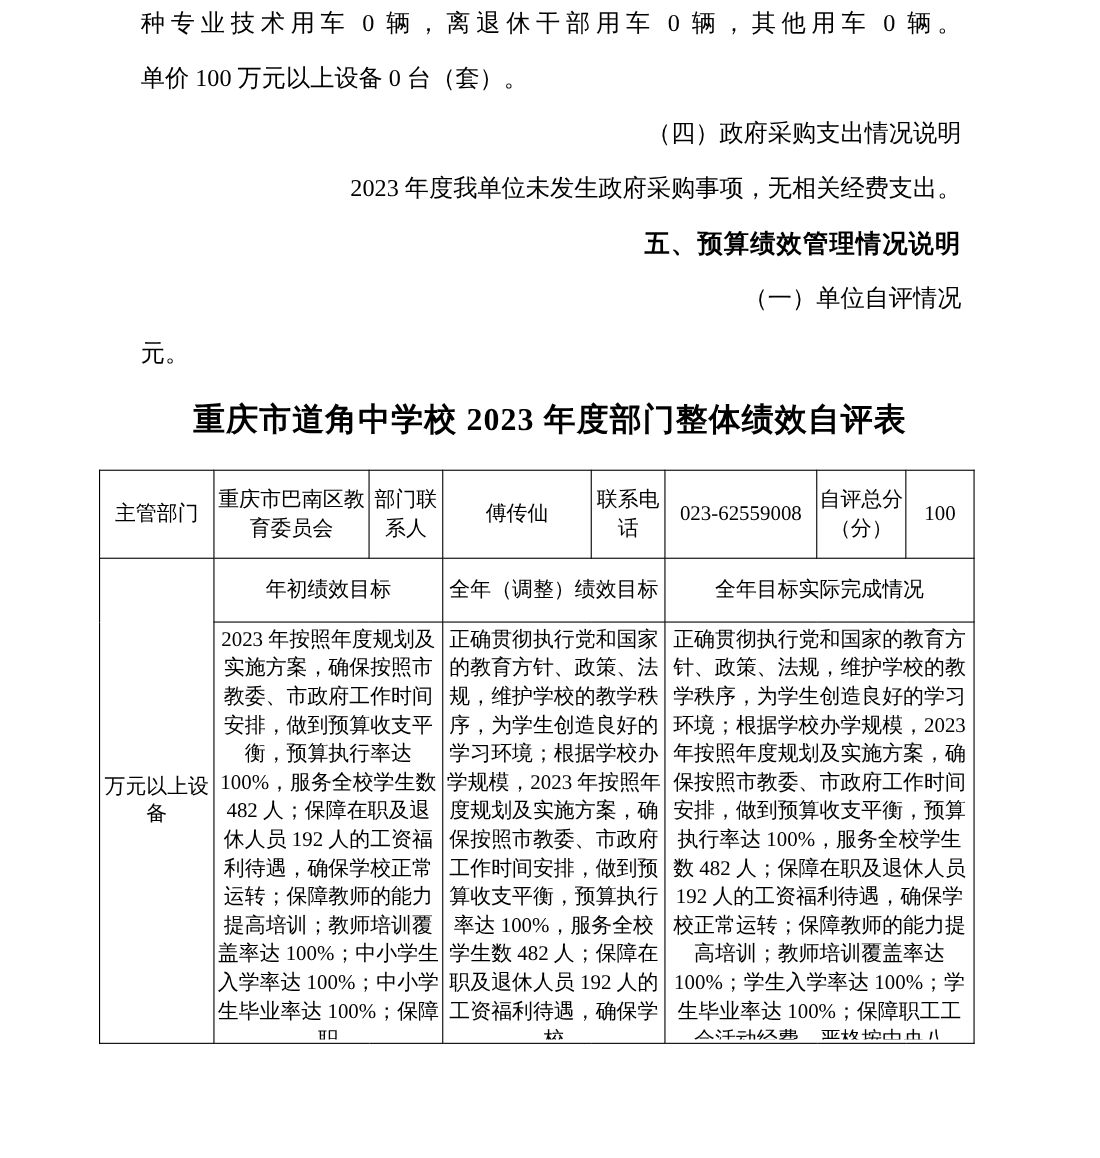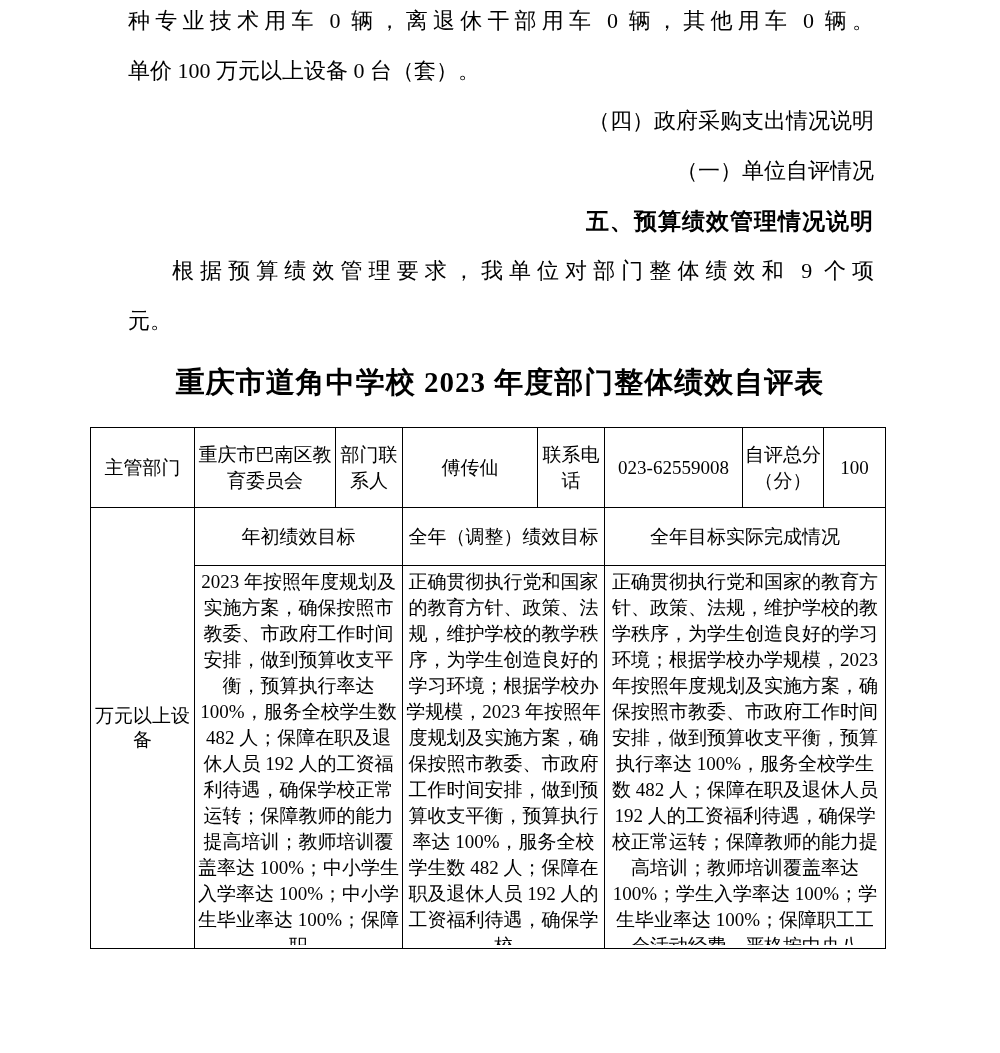--- a/index.html
+++ b/index.html
@@ -89,23 +89,23 @@
 </style>
 </head>
 <body>
 
 <div class="page">
 
   <div class="doc-lines">
     <div class="doc-line justify">种专业技术用车 0 辆，离退休干部用车 0 辆，其他用车 0 辆。</div>
     <div class="doc-line">单价 100 万元以上设备 0 台（套）。</div>
     <div class="doc-line indent">（四）政府采购支出情况说明</div>
+    <div class="doc-line indent">2023 年度我单位未发生政府采购事项，无相关经费支出。</div>
+    <div class="doc-line indent heading">五、预算绩效管理情况说明</div>
     <div class="doc-line indent">（一）单位自评情况</div>
-    <div class="doc-line indent heading">五、预算绩效管理情况说明</div>
-    <div class="doc-line indent justify">根据预算绩效管理要求，我单位对部门整体绩效和 9 个项</div>
     <div class="doc-line">元。</div>
   </div>
 
   <div class="table-title">重庆市道角中学校 2023 年度部门整体绩效自评表</div>
 
   <table class="selfeval">
     <colgroup>
       <col style="width:104px">
       <col style="width:141px">
       <col style="width:67px">

